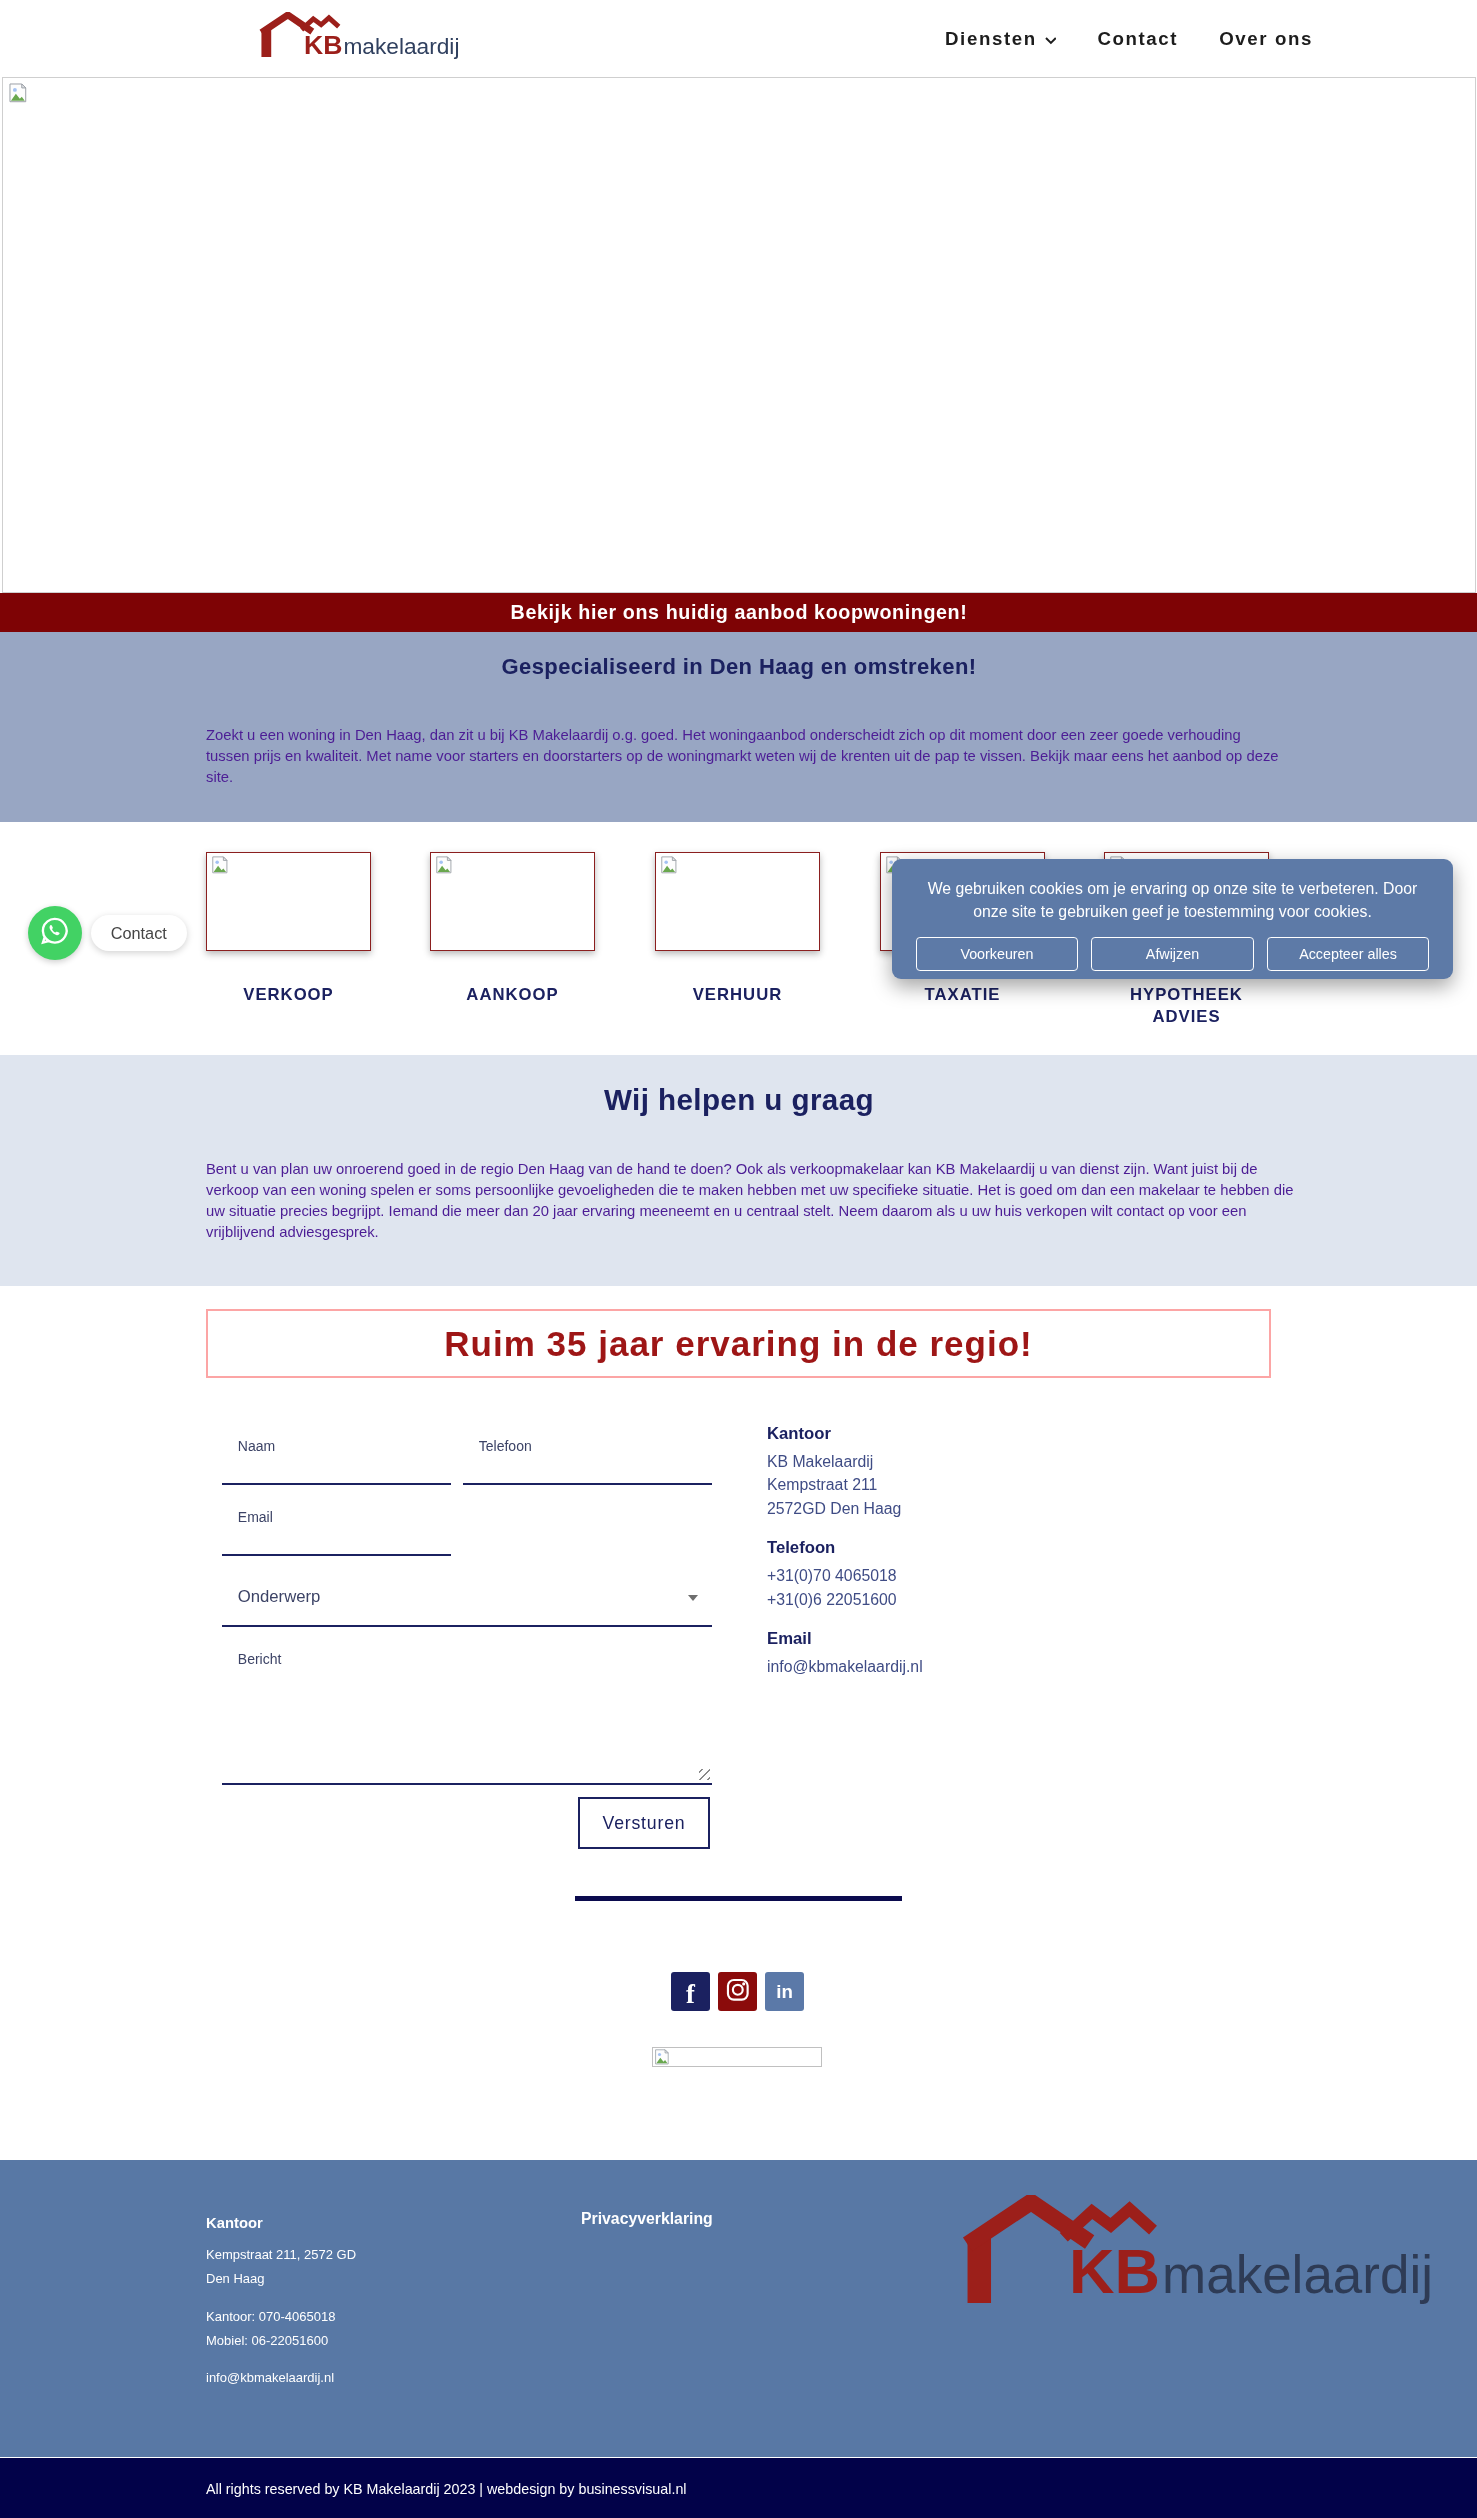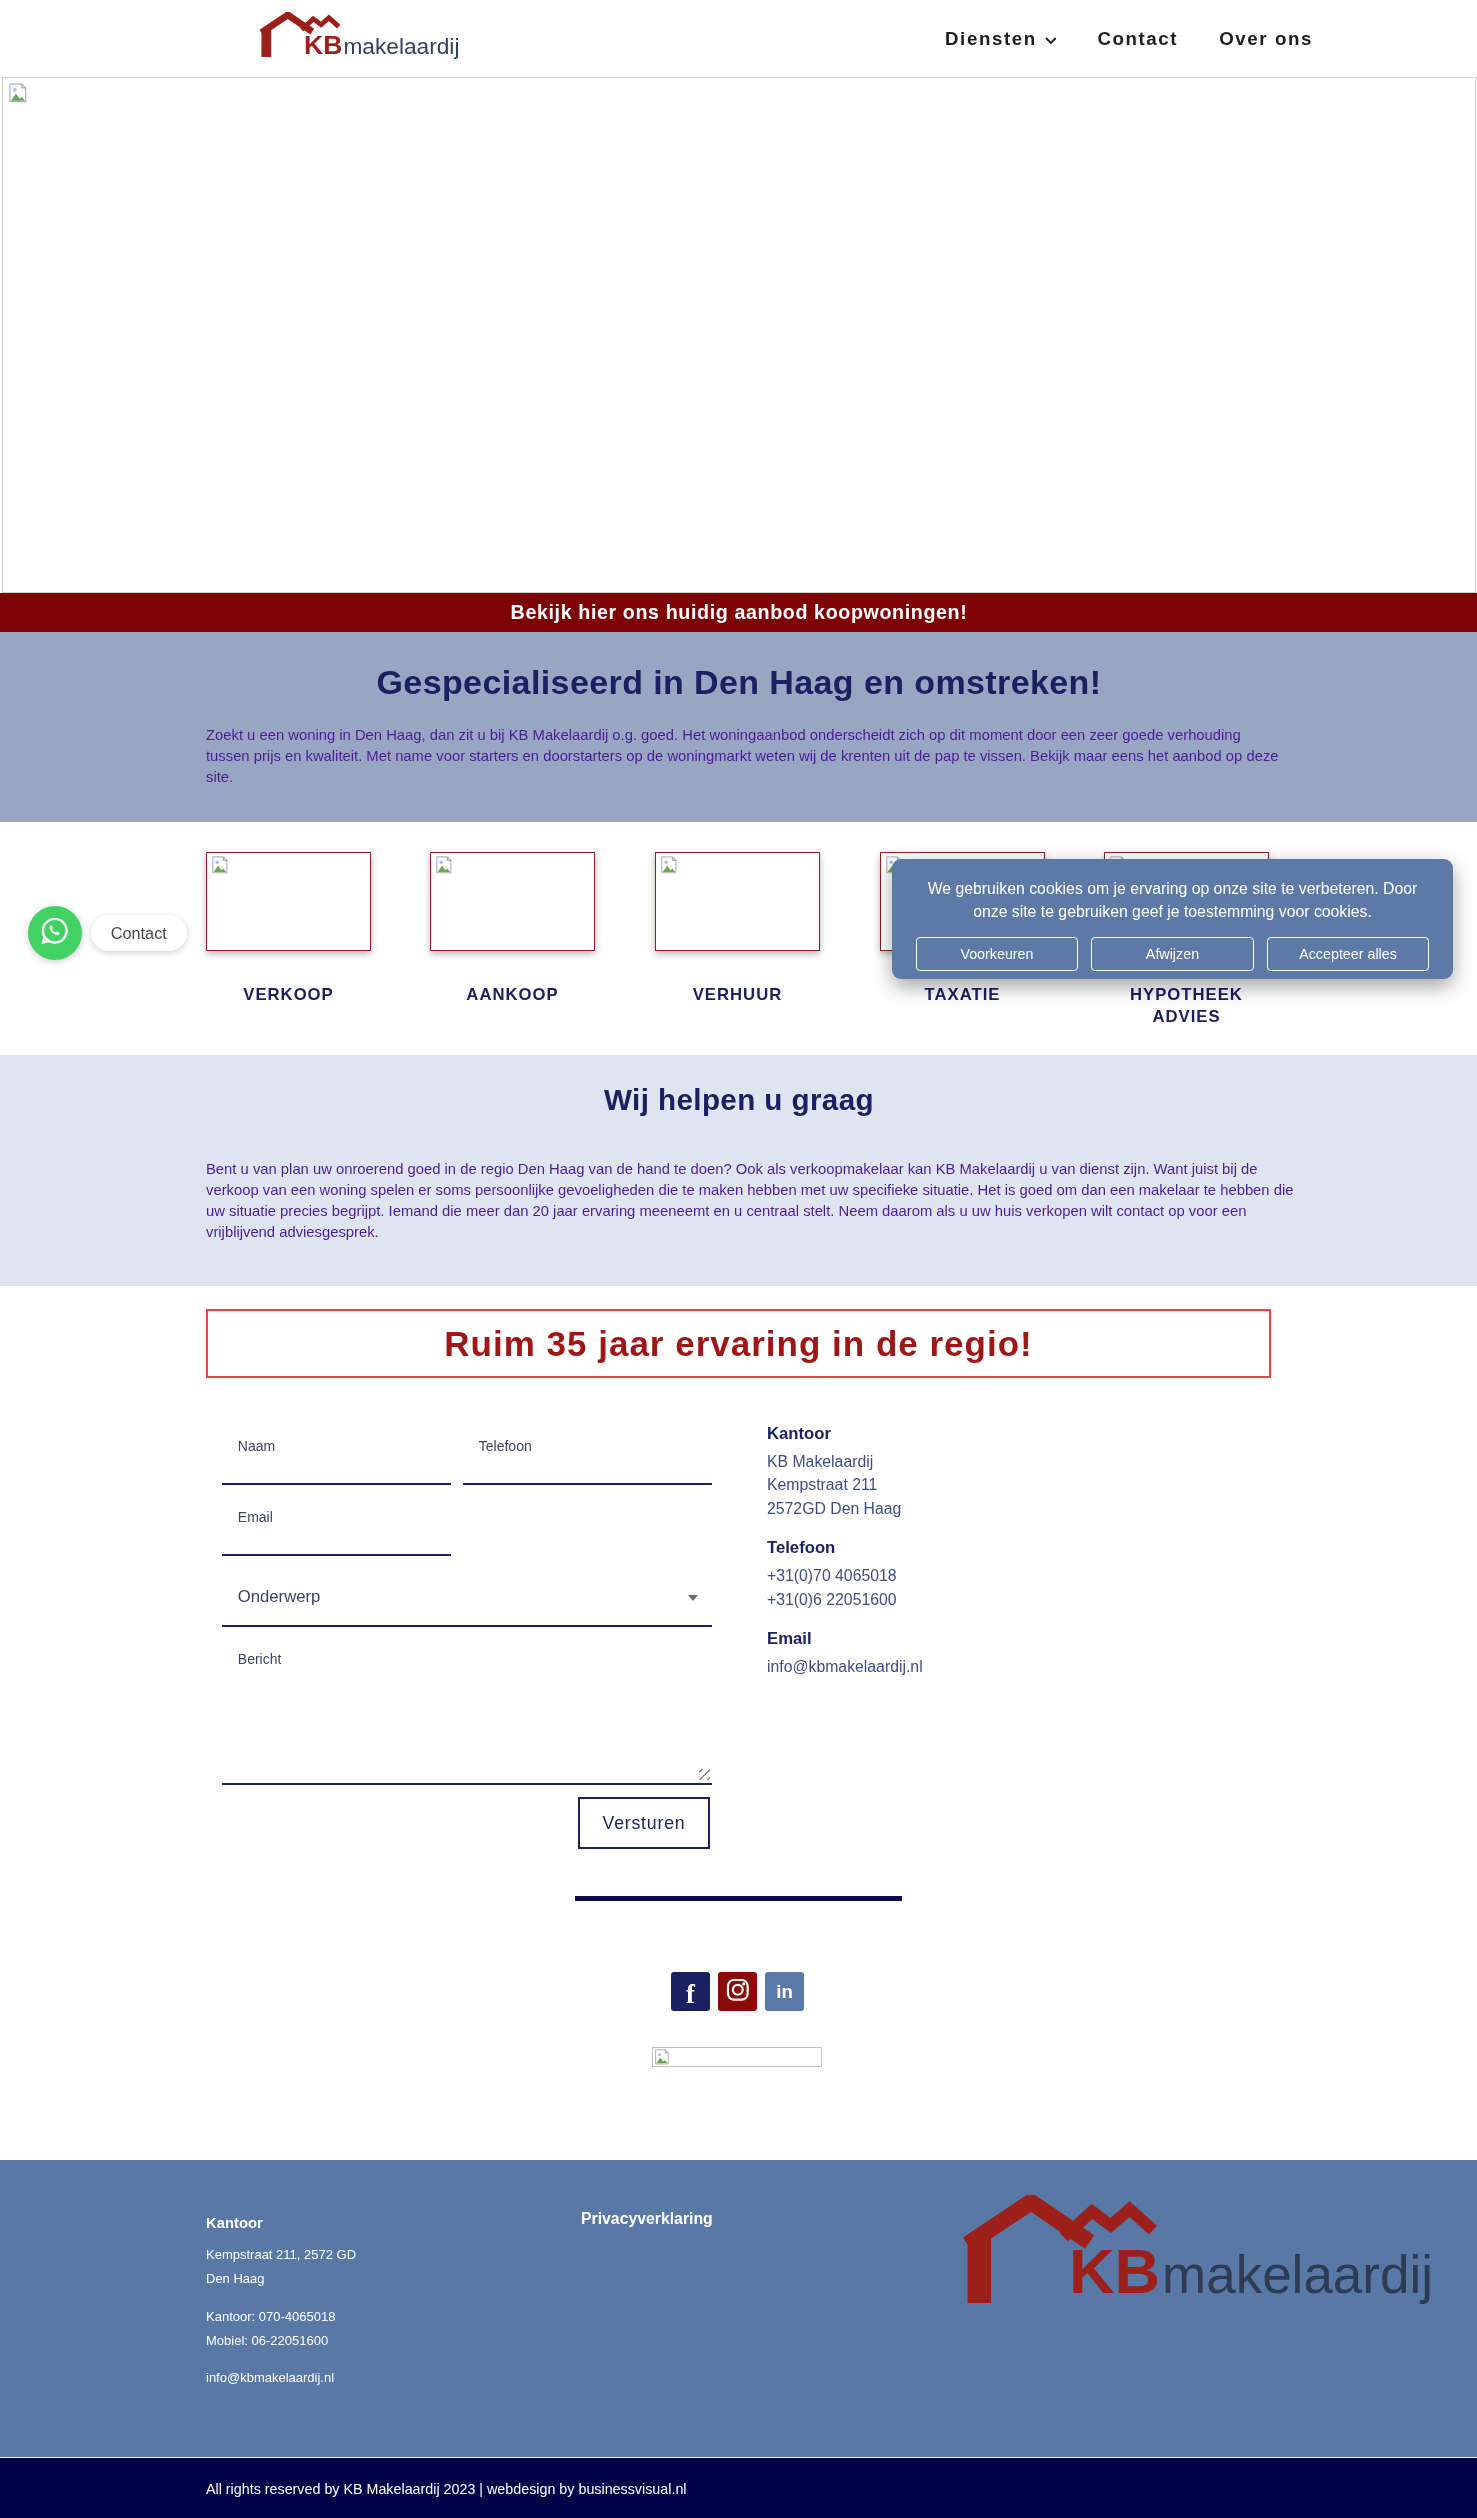--- a/index.html
+++ b/index.html
@@ -23,21 +23,21 @@
   .hero { position:absolute; left:2px; top:77px; width:1474px; height:516px; border:1px solid #cfcfcf; background:#fff; }
   .hero .bimg { position:absolute; left:4.9px; top:4.9px; }
 
   
   .banner { position:absolute; left:0; top:593px; width:1478px; height:39px; background:#7e0305; display:flex; align-items:center; justify-content:center; cursor:pointer; }
   .banner span { color:#fff; font-size:19.7px; font-weight:bold; letter-spacing:0.6px; }
 
   
   .intro { position:absolute; left:0; top:632px; width:1478px; height:190px; background:#98a6c3; }
   .h2 { text-align:center; font-weight:bold; color:#1b2160; letter-spacing:0.4px; }
-  .intro .h2 { padding-top:31px; font-size:34px; }
+  .intro .h2 { padding-top:22px; font-size:22px; }
   .body-p { position:absolute; left:206px; color:#4c1d95; font-size:14.8px; line-height:21px; }
   .intro .body-p { top:93px; width:1074px; }
 
   
   .services { position:absolute; left:0; top:823px; width:1478px; height:232px; background:#fff; }
   .svc-box { position:absolute; top:28.6px; width:165px; height:99px; background:#fff; border:1px solid #8b1f1f; box-shadow:0 3px 6.9px rgba(0,0,0,.28); cursor:pointer; }
   .svc-box .bimg { position:absolute; left:3.9px; top:3.9px; }
   .svc-label { position:absolute; top:161px; width:165px; text-align:center; font-size:16.7px; font-weight:bold; color:#1b2160; letter-spacing:1px; line-height:21.7px; cursor:pointer; }
 
   
@@ -50,21 +50,21 @@
   .cookie-msg { color:#fff; font-size:15.8px; line-height:23.6px; text-align:center; }
   .cookie-btns { display:flex; justify-content:center; gap:12.8px; margin-top:12.8px; }
   .cookie-btn { width:169px; height:34px; border:1.5px solid #fff; border-radius:3.9px; background:transparent; color:#fff; font-size:14.3px; font-family:"Liberation Sans",sans-serif; cursor:pointer; }
 
   
   .help { position:absolute; left:0; top:1055px; width:1478px; height:231px; background:#dfe5ef; }
   .help .h2 { padding-top:27.6px; font-size:29.6px; }
   .help .body-p { top:104px; width:1108px; }
 
   
-  .exp-box { position:absolute; left:206px; top:1309px; width:1065px; height:69px; border:2px solid #ef4444; background:#fff; display:flex; align-items:center; justify-content:center; }
+  .exp-box { position:absolute; left:206px; top:1309px; width:1065px; height:69px; border:2px solid #fca5a5; background:#fff; display:flex; align-items:center; justify-content:center; }
   .exp-box span { color:#9e1616; font-size:35px; font-weight:bold; letter-spacing:1px; }
 
   
   .field { position:absolute; border-bottom:2px solid #1b2160; background:transparent; }
   .field input, .field textarea { width:100%; height:100%; border:none; outline:none; background:transparent; font-family:"Liberation Sans",sans-serif; font-size:14px; color:#3c4366; }
   .field input::placeholder, .field textarea::placeholder { color:#3c4366; opacity:1; }
   .f-naam     { left:222px; top:1430px; width:229px; height:55px; }
   .f-telefoon { left:463px; top:1430px; width:249px; height:55px; }
   .f-email    { left:222px; top:1501px; width:229px; height:55px; }
   .f-naam input, .f-telefoon input, .f-email input { padding:0 0 21.7px 15.8px; }

